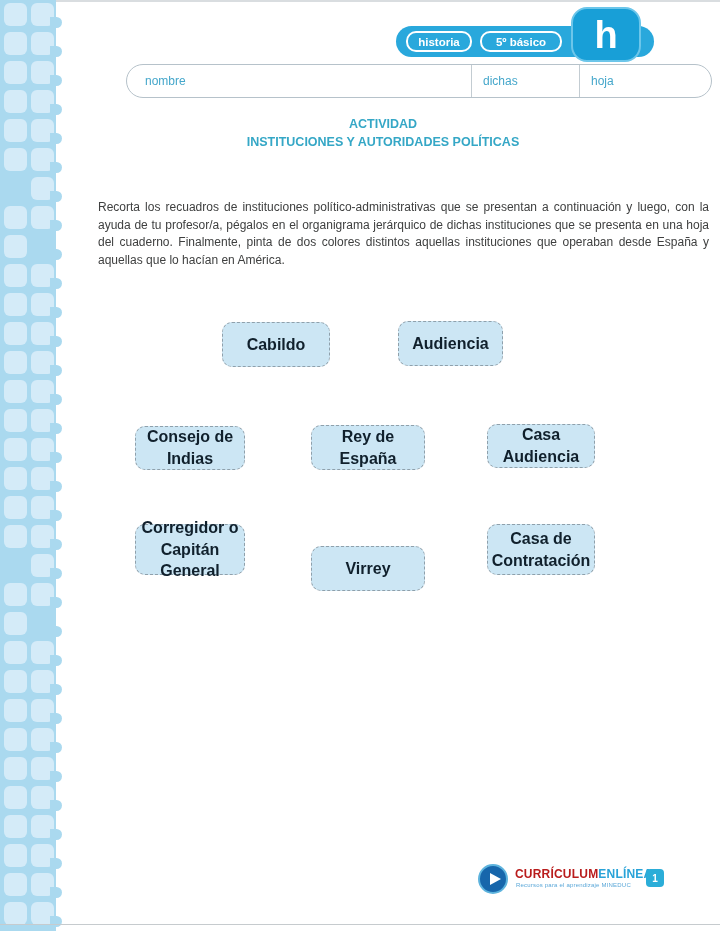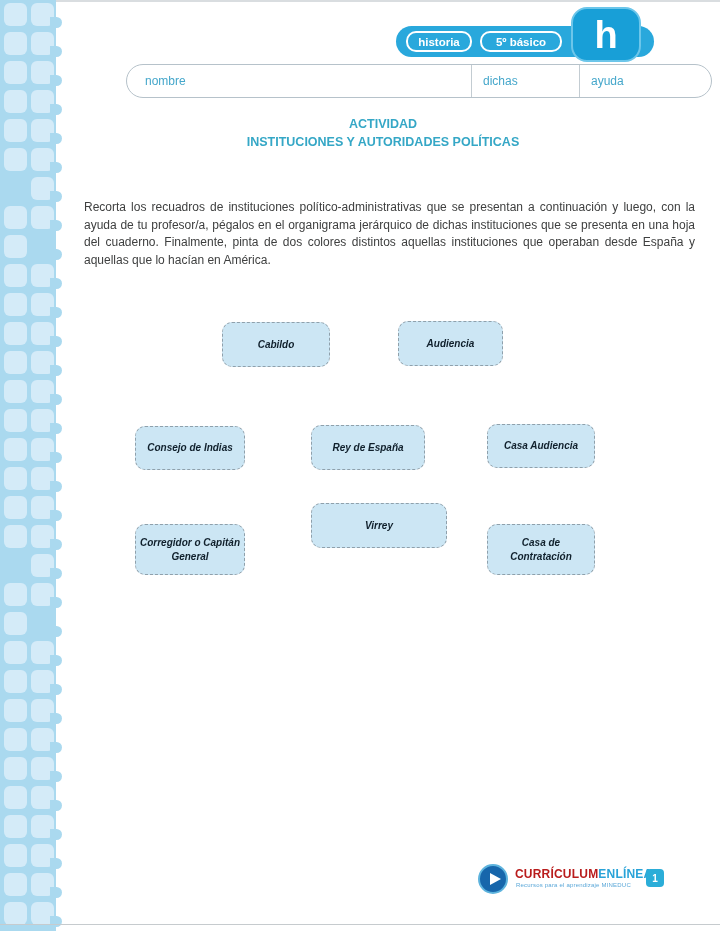--- a/index.html
+++ b/index.html
@@ -34,34 +34,34 @@
   .info-label{position:absolute;top:9px;font-size:12px;color:#45a7cb;}
   .lbl-nombre{left:18px;}
   .lbl-curso{left:356px;}
   .lbl-fecha{left:464px;}
 
   
   .title-block{position:absolute;left:56px;right:10px;top:115px;text-align:center;color:#35a7c6;
     font-weight:bold;font-size:12.5px;line-height:18px;}
 
   
-  .instructions{position:absolute;left:84px;top:187px;width:611px;font-size:12px;line-height:17.6px;
+  .instructions{position:absolute;left:98px;top:187px;width:611px;font-size:12px;line-height:17.6px;
     color:#3f4040;text-align:justify;}
 
   
   .card{position:absolute;background:#cce6f4;border:1.6px dashed #8fa0ab;border-radius:10px;
     box-sizing:border-box;display:flex;align-items:center;justify-content:center;text-align:center;
-    color:#10202c;font-weight:bold;font-size:10px;line-height:1.35;padding:2px 4px;font-style:italic;}
+    color:#10202c;font-weight:bold;font-size:16px;line-height:1.35;padding:2px 4px;}
   .card-cabildo{left:222px;top:322px;width:108px;height:45px;}
   .card-corregidor{left:398px;top:321px;width:105px;height:45px;}
   .card-consejo{left:135px;top:426px;width:110px;height:44px;}
   .card-rey{left:311px;top:425px;width:114px;height:45px;}
   .card-real{left:487px;top:424px;width:108px;height:44px;}
   .card-gobernador{left:135px;top:524px;width:110px;height:51px;}
-  .card-virrey{left:311px;top:503px;width:136px;height:45px;}
+  .card-virrey{left:311px;top:546px;width:114px;height:45px;}
   .card-casa{left:487px;top:524px;width:108px;height:51px;}
 
   
   .footer-logo{position:absolute;left:478px;top:864px;width:30px;height:30px;border-radius:50%;
     background:#1766ab;border:2px solid #5db3dd;box-sizing:border-box;display:flex;align-items:center;justify-content:center;}
   .footer-arrow{width:0;height:0;border-left:11px solid #ffffff;border-top:6.5px solid transparent;
     border-bottom:6.5px solid transparent;margin-left:4px;}
   .footer-brand{position:absolute;left:515px;top:867px;font-size:12px;font-weight:bold;letter-spacing:0.2px;white-space:nowrap;}
   .brand-gray{color:#b91c1c;}
   .brand-blue{color:#29a3d8;}
@@ -173,21 +173,21 @@
   <div class="badge-pill"></div>
   <div class="badge badge-subject">historia</div>
   <div class="badge badge-grade">5º básico</div>
   <div class="h-logo">h</div>
 
   <div class="info-bar">
     <div class="info-sep sep-1"></div>
     <div class="info-sep sep-2"></div>
     <span class="info-label lbl-nombre">nombre</span>
     <span class="info-label lbl-curso">dichas</span>
-    <span class="info-label lbl-fecha">ayuda</span>
+    <span class="info-label lbl-fecha">hoja</span>
   </div>
 
   <div class="title-block">
     <div>ACTIVIDAD</div>
     <div>INSTITUCIONES Y AUTORIDADES POLÍTICAS</div>
   </div>
 
   <p class="instructions">Recorta los recuadros de instituciones político-administrativas que se presentan a continuación y luego, con la ayuda de tu profesor/a, pégalos en el organigrama jerárquico de dichas instituciones que se presenta en una hoja del cuaderno. Finalmente, pinta de dos colores distintos aquellas instituciones que operaban desde España y aquellas que lo hacían en América.</p>
 
   <div class="card card-cabildo">

